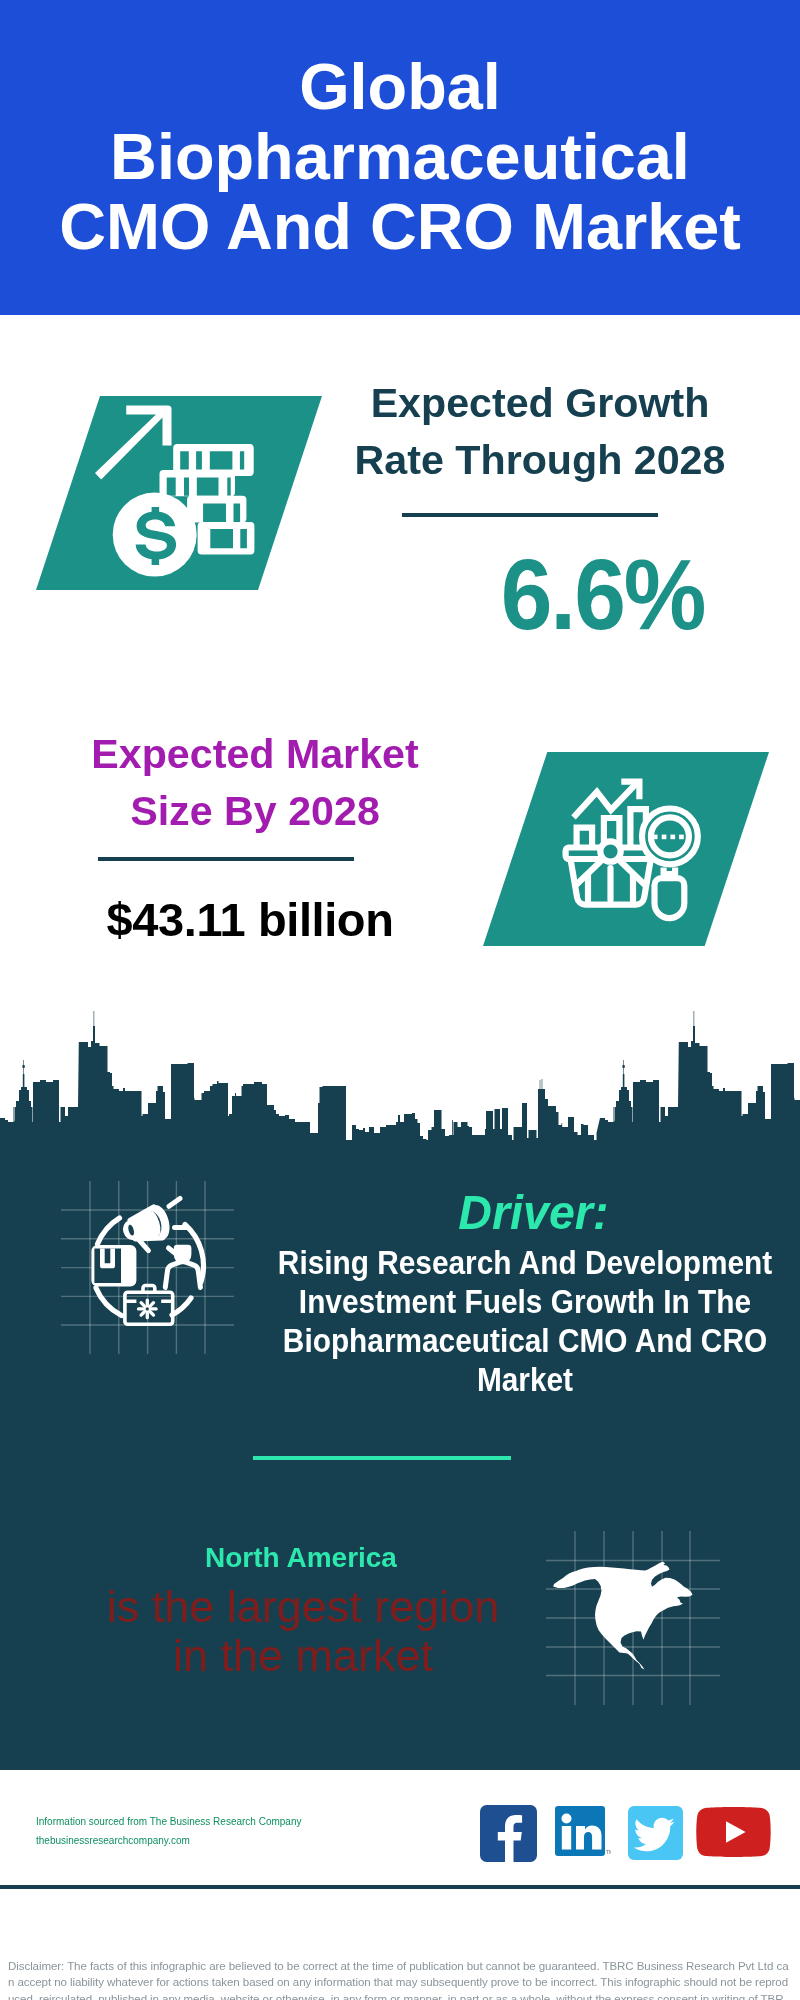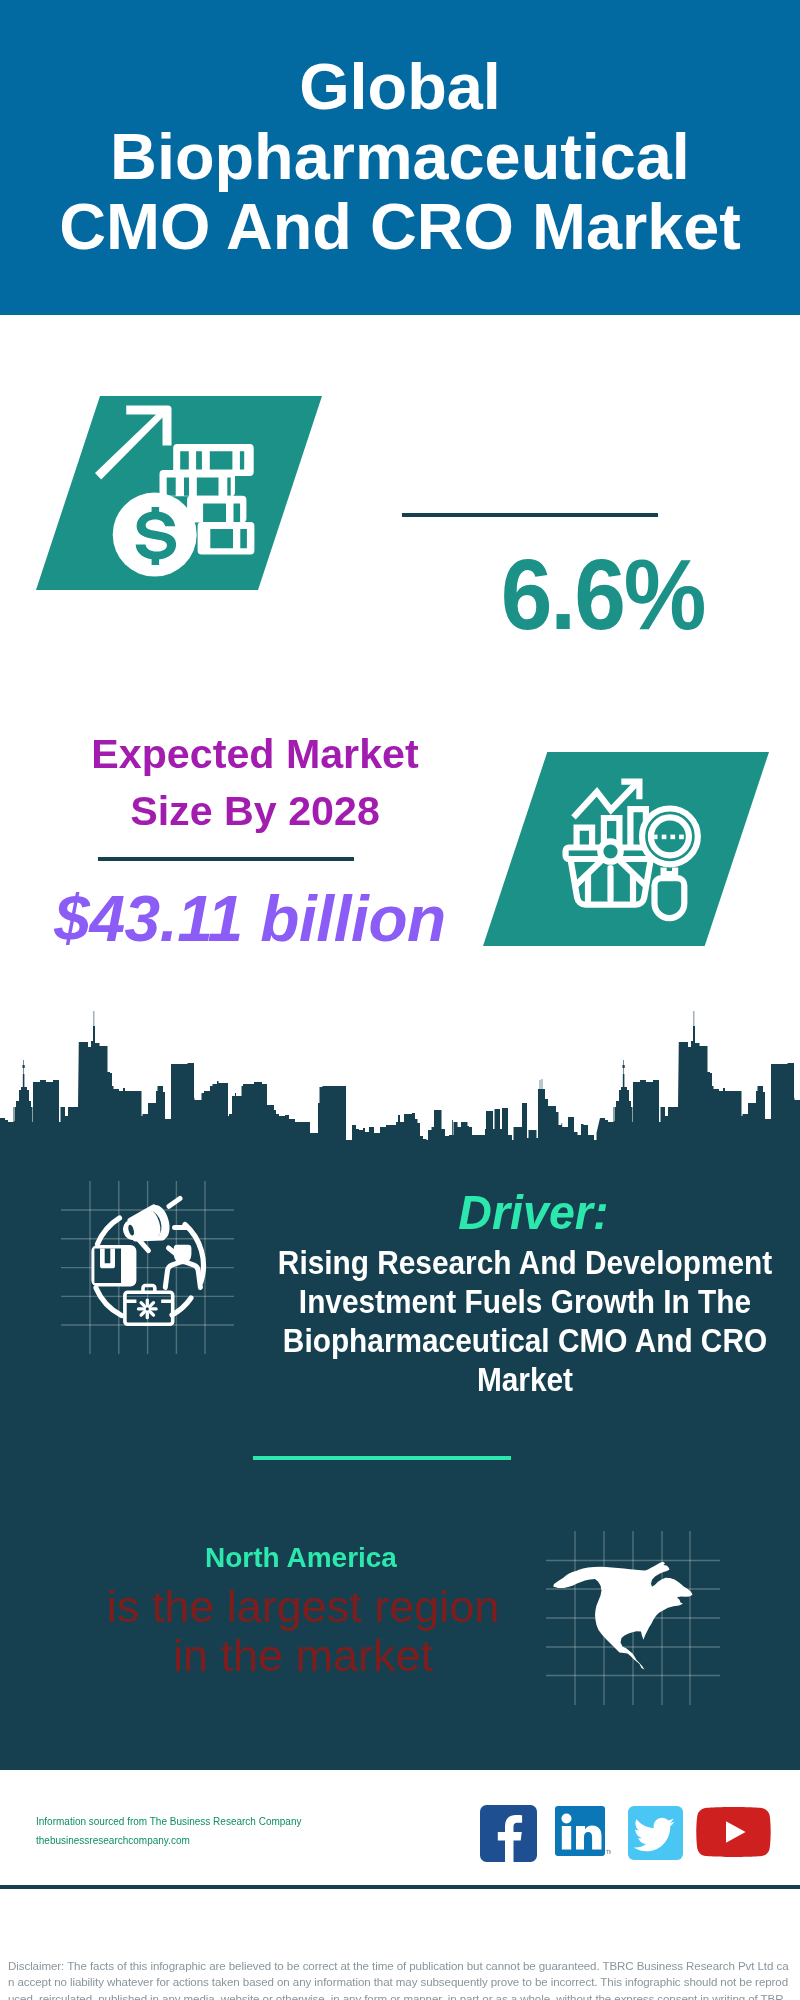--- a/index.html
+++ b/index.html
@@ -1,31 +1,31 @@
 <!DOCTYPE html>
 <html><head>
 <meta charset="utf-8">
 <style>
   html,body{margin:0;padding:0;}
   body{width:800px;height:2000px;background:#fff;font-family:"Liberation Sans",sans-serif;overflow:hidden;}
   .page{position:relative;width:800px;height:2000px;}
-  .header{position:absolute;left:0;top:0;width:800px;height:315px;background:#0369a1;}
+  .header{position:absolute;left:0;top:0;width:800px;height:315px;background:#1d4ed8;}
   .title{position:absolute;left:50px;top:52px;width:700px;text-align:center;color:#fff;font-size:64.8px;font-weight:bold;line-height:70px;}
 
   .para{position:absolute;background:#1b9187;}
   .s2-para{left:36px;top:396px;width:286px;height:194px;clip-path:polygon(64px 0, 286px 0, 222px 194px, 0 194px);}
   .s2-text{position:absolute;left:345px;top:375px;width:390px;text-align:center;color:#16404f;font-size:41.2px;font-weight:bold;line-height:56.5px;}
   .rule{position:absolute;background:#16404f;height:4px;}
   .s2-rule{left:402px;top:513px;width:256px;}
   .s2-val{position:absolute;left:340px;top:544px;width:372px;text-align:right;color:#1b9187;font-size:100px;font-weight:bold;line-height:100px;letter-spacing:-2.2px;}
   .s2-val span{display:inline-block;transform:scaleX(0.93);transform-origin:center;}
   .s3-para{left:483px;top:752px;width:286px;height:194px;clip-path:polygon(64.3px 0, 286px 0, 221.7px 194px, 0 194px);}
   .s3-text{position:absolute;left:60px;top:726px;width:390px;text-align:center;color:#a21caf;font-size:41.2px;font-weight:bold;line-height:57px;}
   .s3-rule{left:98px;top:857px;width:256px;height:4px;}
-  .s3-val{position:absolute;left:30px;top:884px;width:440px;text-align:center;color:#8b5cf6;font-size:64px;font-weight:bold;line-height:71.5px;letter-spacing:-0.4px;font-style:italic;}
+  .s3-val{position:absolute;left:30px;top:884px;width:440px;text-align:center;color:#000000;font-size:47px;font-weight:bold;line-height:71.5px;letter-spacing:-0.4px;}
   .darksec{position:absolute;left:0;top:1140px;width:800px;height:630px;background:#16404f;}
   .skyline{position:absolute;left:0;top:1010px;width:800px;height:130px;}
   .driver-grid{position:absolute;left:61px;top:1181px;width:173px;height:173px;}
   .driver-icon{position:absolute;left:61px;top:1181px;width:173px;height:173px;}
   .driver-title{position:absolute;left:278px;top:1190px;width:510px;text-align:center;color:#2ce8ad;font-size:48px;font-weight:bold;line-height:46px;font-style:italic;}
   .driver-title span{display:inline-block;transform:scaleX(0.97);}
   .driver-body{position:absolute;left:242px;top:1243px;width:566px;text-align:center;color:#ffffff;font-size:33.5px;font-weight:bold;line-height:39px;transform:scaleX(0.89);transform-origin:50% 0;}
   .driver-rule{position:absolute;left:253px;top:1456px;width:258px;height:4px;background:#2ce8ad;}
   .region-title{position:absolute;left:120px;top:1534px;width:362px;text-align:center;color:#2ce8ad;font-size:28px;font-weight:bold;line-height:48.5px;}
   .region-text{position:absolute;left:95px;top:1583px;width:416px;text-align:center;color:#7f1d1d;font-size:45px;font-weight:normal;line-height:48.5px;}
@@ -72,20 +72,21 @@
                  M146.3,129.1 h6.6 v19.2 h-6.6 z" fill-rule="evenodd"></path>
       </g>
       <circle cx="60.7" cy="134.6" r="42"></circle>
     </g>
     <g fill="#1b9187">
       <rect x="57.6" y="107.0" width="7.5" height="9.5"></rect>
       <rect x="57.6" y="155.5" width="7.5" height="9.5"></rect>
       <path d="M61.6,113.8 c10.6,0 18.6,5.9 19.6,14.9 h-9.9 c-0.9,-4.2 -4.9,-6.9 -10.0,-6.9 c-5.6,0 -9.6,2.4 -9.6,5.8 c0,2.9 2.4,4.4 8.1,5.4 l7.5,1.3 c10.1,1.7 14.8,5.9 14.8,12.6 c0,8.9 -8.1,15.0 -20.1,15.0 c-11.6,0 -19.9,-6.0 -20.4,-15.1 h9.9 c0.7,4.4 5.0,7.1 11.1,7.1 c6.0,0 10.3,-2.5 10.3,-6.1 c0,-2.9 -2.2,-4.5 -7.7,-5.4 l-8.0,-1.4 c-9.8,-1.6 -14.6,-5.9 -14.6,-12.5 c0,-8.7 7.7,-14.7 19.0,-14.7 z" transform="translate(0,-2.4)"></path>
     </g>
   </svg>
+  <div class="s2-text">Expected Growth Rate Through 2028</div>
   <div class="rule s2-rule"></div>
   <div class="s2-val"><span>6.6%</span></div>
   <div class="para s3-para"></div>
   <svg class="s3-icon" viewBox="0 0 158 150" width="158" height="150" style="position:absolute;left:555px;top:778px;">
     <g fill="none" stroke="#ffffff" stroke-width="6.2" stroke-linecap="butt" stroke-linejoin="miter">
       <polyline points="18.5,39.3 41.9,13.8 55.9,31.9 81.8,5.0"></polyline>
       <polyline points="66.3,3.7 84.4,3.7 84.4,21.2"></polyline>
       <path d="M21.6,68.4 v-18.8 h15.5 v18.8"></path>
       <path d="M48.9,68.4 v-28.4 h15.5 v28.4"></path>
       <path d="M75.4,68.4 v-37.2 h15.5 v19.9"></path>

